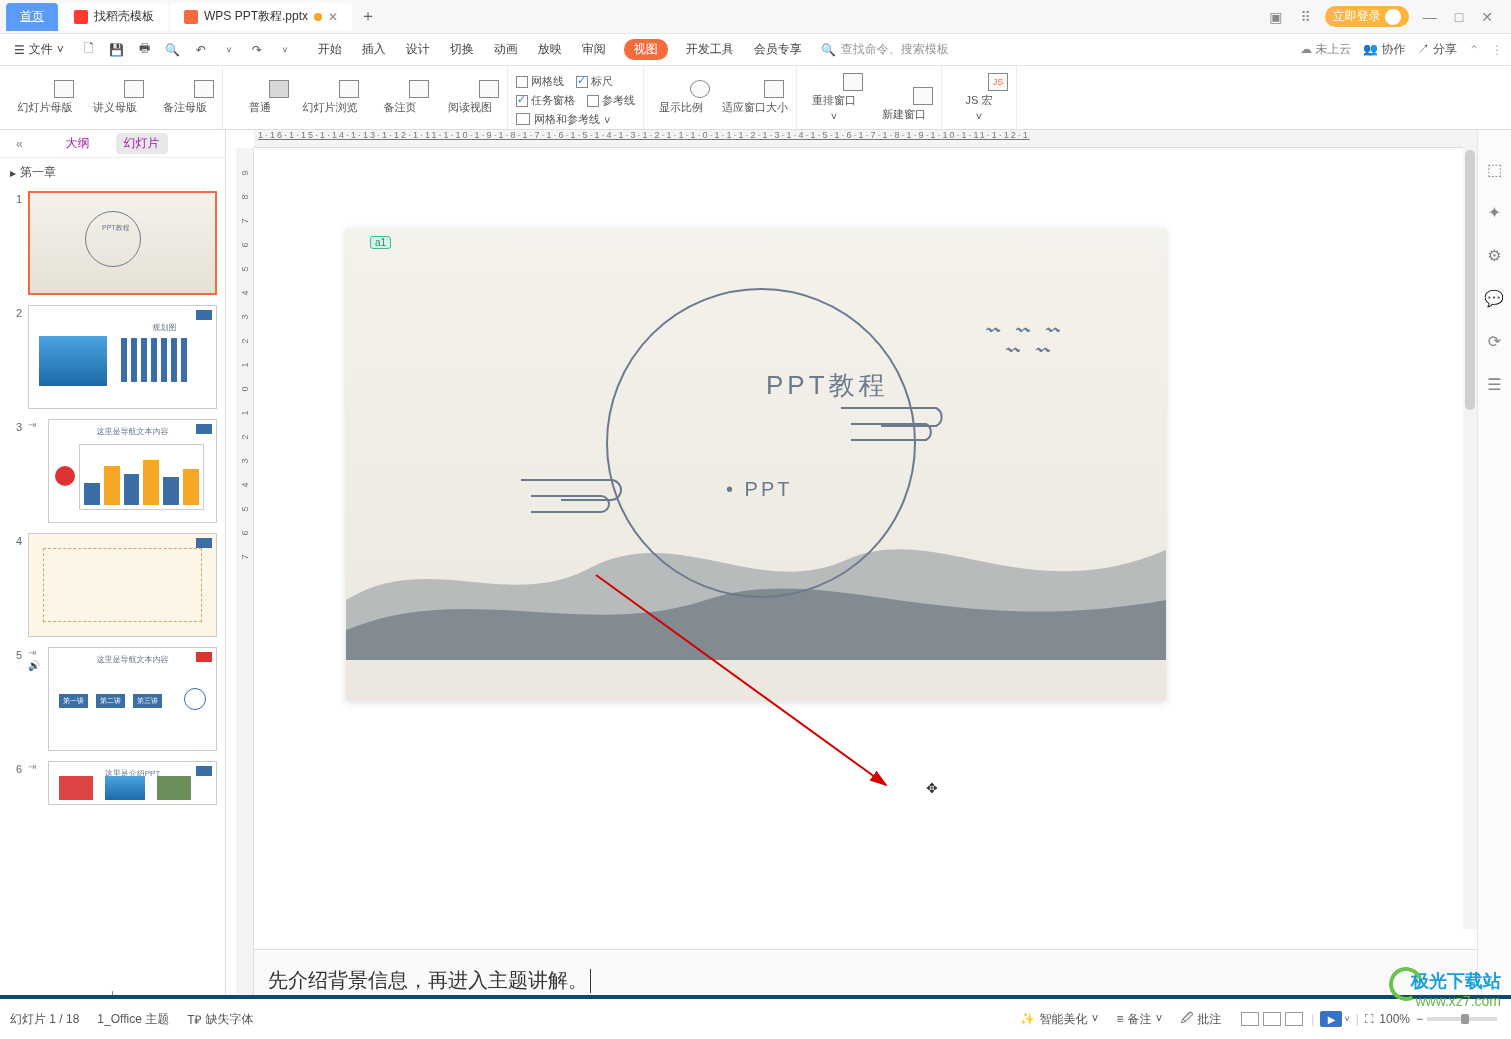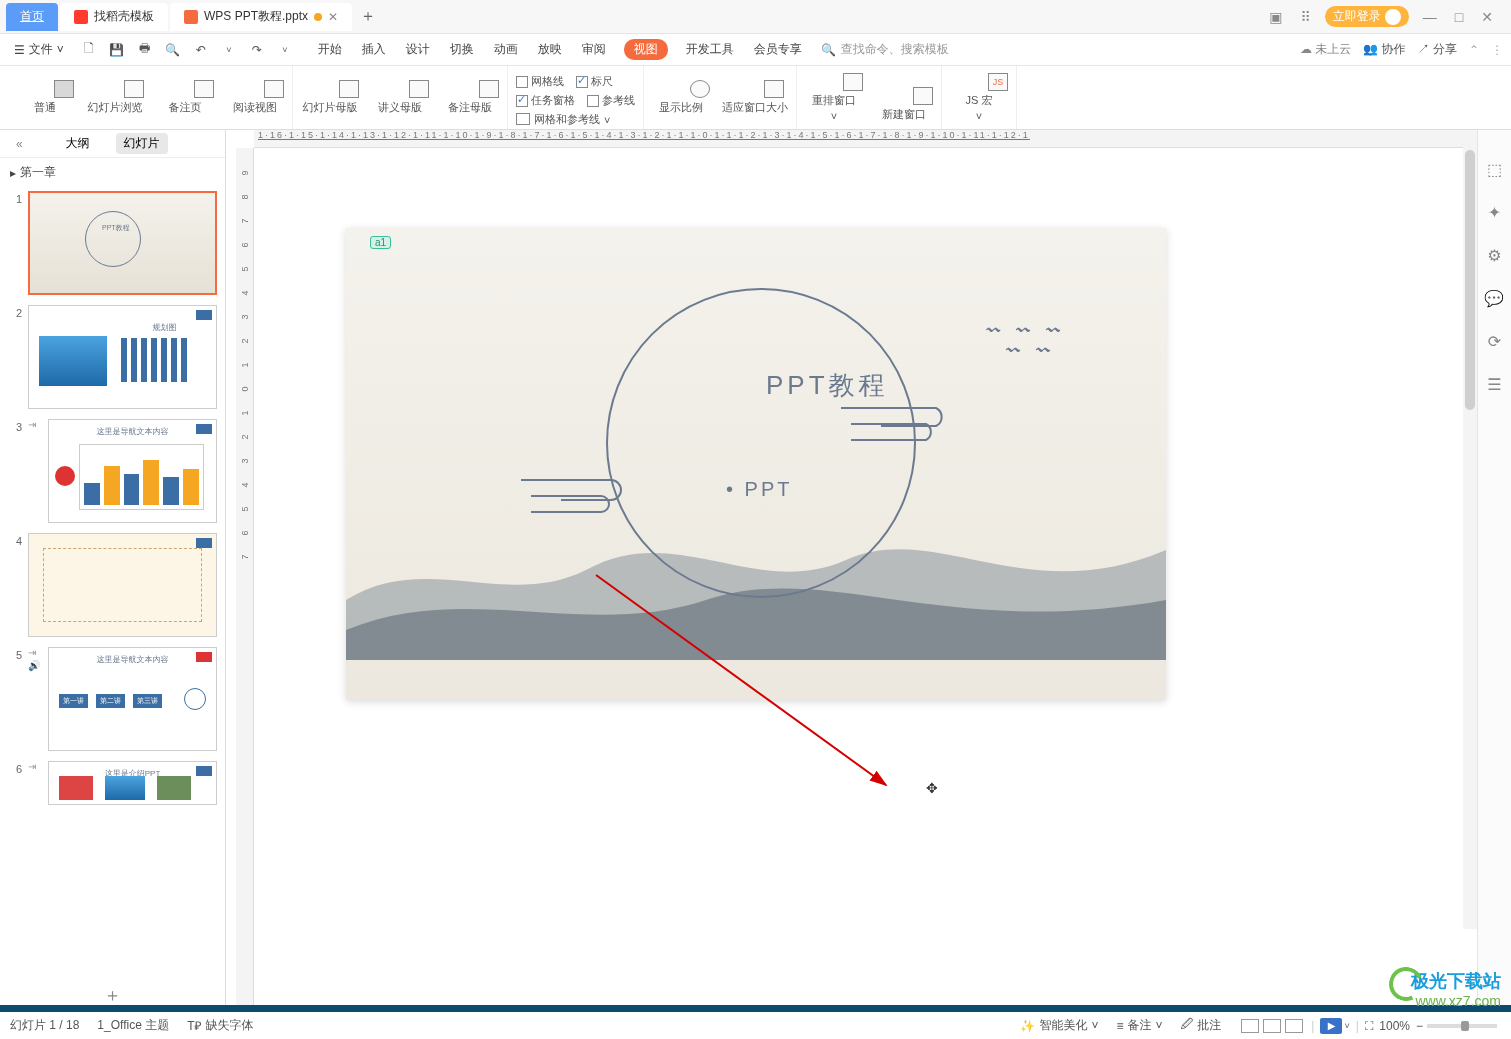--- a/index.html
+++ b/index.html
@@ -45,21 +45,21 @@
 .chkrow { display:flex; gap:12px; align-items:center; color:#555; font-size:11px;}
 .chk { width:12px; height:12px; border:1px solid #888; display:inline-block; margin-right:3px; vertical-align:middle; position:relative;}
 .chk.on::after { content:"✓"; position:absolute; left:0; top:-3px; font-size:11px; color:#2a7de1;}
 .small-ic { width:18px; height:16px; border:1px solid #888; display:block; margin:0 auto 2px;}
 
 
 .workspace { position:absolute; top:130px; bottom:28px; left:0; right:34px; display:flex;}
 .sidepanel { width:226px; border-right:1px solid #ddd; display:flex; flex-direction:column; background:#fff;}
 .sidepanel .tabs { height:28px; display:flex; align-items:center; justify-content:center; gap:18px; border-bottom:1px solid #eee; position:relative;}
 .sidepanel .tabs .collapse { position:absolute; left:8px; color:#888;}
-.sidepanel .tabs span { color:#000000; padding:2px 8px;}
+.sidepanel .tabs span { color:#a21caf; padding:2px 8px;}
 .sidepanel .tabs span.sel { background:#e8e8e8; border-radius:4px;}
 .sidepanel .section { padding:6px 10px; color:#444; font-size:12px; display:flex; align-items:center; gap:4px;}
 .sidepanel .thumbs { flex:1; overflow:auto; padding:4px 8px 0 8px;}
 .thumb { display:flex; gap:6px; margin-bottom:10px;}
 .thumb .num { width:14px; color:#666; font-size:11px; text-align:right; padding-top:2px;}
 .thumb .icons { width:14px; display:flex; flex-direction:column; gap:2px; color:#999; font-size:10px;}
 .thumb .img { flex:1; height:104px; border:1px solid #ccc; background:#fff; position:relative; overflow:hidden;}
 .thumb.current .img { border:2px solid #f56b3d;}
 .addslide { text-align:center; color:#888; font-size:18px; padding:4px 0;}
 
@@ -87,21 +87,21 @@
 
 
 .rail { position:absolute; top:130px; right:0; bottom:28px; width:34px; border-left:1px solid #e5e5e5; background:#fbfbfb; display:flex; flex-direction:column; align-items:center; padding-top:30px; gap:24px; color:#888;}
 .rail span { font-size:16px;}
 
 
 .vscroll { position:absolute; top:130px; right:34px; bottom:110px; width:14px; background:#f4f4f4;}
 .vscroll .thumb { position:absolute; left:2px; right:2px; top:20px; height:260px; background:#cfcfcf; border-radius:5px;}
 
 
-.status { position:absolute; left:0; right:0; bottom:0; height:34px; border-top:7px solid #0c4a6e; background:#fff; display:flex; align-items:center; padding:0 10px; color:#555; font-size:12px;}
+.status { position:absolute; left:0; right:0; bottom:0; height:44px; border-top:4px solid #0c4a6e; background:#fff; display:flex; align-items:center; padding:0 10px; color:#555; font-size:12px;}
 .status .seg { margin-right:18px; display:flex; align-items:center; gap:4px;}
 .status .spacer { flex:1;}
 .status .viewbtn { width:18px; height:14px; border:1px solid #999; margin:0 2px;}
 .status .play { width:22px; height:16px; background:#3771c8; border-radius:2px; color:#fff; display:flex; align-items:center; justify-content:center; font-size:10px;}
 
 
 .watermark { position:absolute; right:10px; bottom:30px; text-align:right;}
 .watermark .logo { color:#1a9edb; font-size:18px; font-weight:bold;}
 .watermark .url { color:#6ab04c; font-size:14px;}
 .watermark .swirl { position:absolute; right:78px; top:-2px; width:34px; height:34px; border:4px solid #6cc24a; border-right-color:transparent; border-radius:50%; transform:rotate(20deg);}
@@ -174,51 +174,51 @@
     <span>👥 <span>协作</span></span>
     <span>↗ <span>分享</span></span>
     <span style="color:#aaa">⌃</span>
     <span style="color:#aaa">⋮</span>
   </div>
 </div>
 
 <div class="ribbon">
   <div class="rgroup">
       <div class="row">
-    <div class="vbtn active">
-          <span class="ic"></span>
-          <span>普通</span>
-        </div>
-    <div class="vbtn">
-          <span class="ic"></span>
-          <span>幻灯片浏览</span>
-        </div>
-    <div class="vbtn">
-          <span class="ic"></span>
-          <span>备注页</span>
-        </div>
-    <div class="vbtn">
-          <span class="ic"></span>
-          <span>阅读视图</span>
+    <div class="vbtn">
+          <span class="ic"></span>
+          <span>幻灯片母版</span>
+        </div>
+    <div class="vbtn">
+          <span class="ic"></span>
+          <span>讲义母版</span>
+        </div>
+    <div class="vbtn">
+          <span class="ic"></span>
+          <span>备注母版</span>
         </div>
   </div>
     </div>
   <div class="rgroup">
       <div class="row">
-    <div class="vbtn">
-          <span class="ic"></span>
-          <span>幻灯片母版</span>
-        </div>
-    <div class="vbtn">
-          <span class="ic"></span>
-          <span>讲义母版</span>
-        </div>
-    <div class="vbtn">
-          <span class="ic"></span>
-          <span>备注母版</span>
+    <div class="vbtn active">
+          <span class="ic"></span>
+          <span>普通</span>
+        </div>
+    <div class="vbtn">
+          <span class="ic"></span>
+          <span>幻灯片浏览</span>
+        </div>
+    <div class="vbtn">
+          <span class="ic"></span>
+          <span>备注页</span>
+        </div>
+    <div class="vbtn">
+          <span class="ic"></span>
+          <span>阅读视图</span>
         </div>
   </div>
     </div>
   <div class="rgroup" style="align-items:flex-start;gap:4px;padding-top:6px">
     <div class="chkrow">
       <label><span class="chk"></span><span>网格线</span></label>
       <label><span class="chk on"></span><span>标尺</span></label>
     </div>
     <div class="chkrow">
       <label><span class="chk on"></span><span>任务窗格</span></label>
@@ -391,20 +391,24 @@
     <svg class="arrow" width="320" height="240">
       <defs>
           <marker id="ah" markerWidth="10" markerHeight="10" refX="8" refY="3" orient="auto">
             <path d="M0,0 L9,3 L0,6 Z" fill="#d40000"></path>
           </marker>
         </defs>
       <line x1="10" y1="10" x2="300" y2="220" stroke="#d40000" stroke-width="2" marker-end="url(#ah)"></line>
     </svg>
     <div class="cursor-move">✥</div>
 
+    <div class="notes">
+      <span>先介绍背景信息，再进入主题讲解。</span>
+        <span class="caret"></span>
+    </div>
   </div>
 </div>
 
 <div class="vscroll">
     <div class="thumb"></div>
   </div>
 
 <div class="rail">
   <span>⬚</span>
   <span>✦</span>

